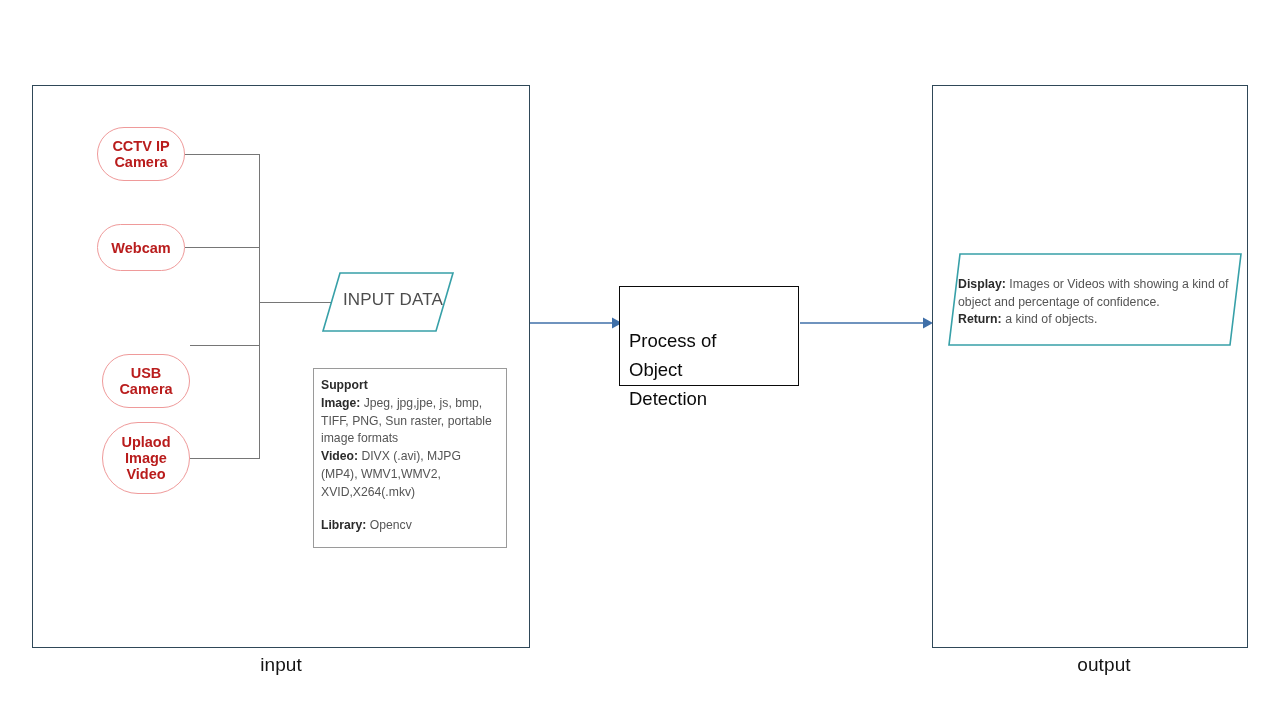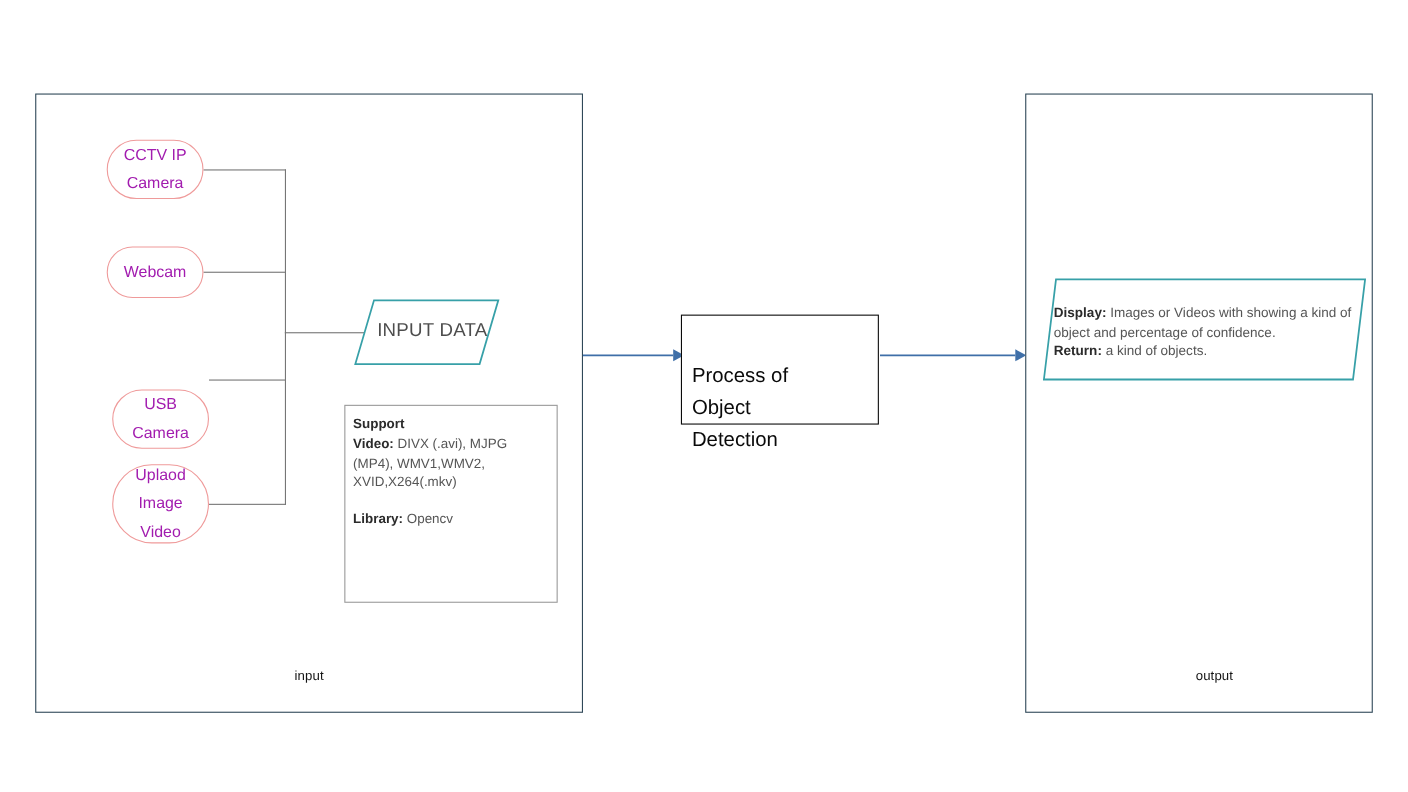--- a/index.html
+++ b/index.html
@@ -31,42 +31,44 @@
     box-sizing: border-box;
   }
   #panel-input  { left: 32px;  top: 85px; width: 498px; height: 563px; }
   #panel-output { left: 932px; top: 85px; width: 316px; height: 563px; }
 
   .panel-label {
     position: absolute;
     left: 0;
     right: 0;
     text-align: center;
-    font-size: 12px;
+    font-size: 19px;
     color: #141414;
     letter-spacing: 0.1px;
+    margin-top: 47px;
   }
   #label-input  { top: 607px; }
   #label-output { top: 607px; }
 
   
   .src-node {
     position: absolute;
     border: 1.5px solid #ef9a9a;
     border-radius: 999px;
     background: #ffffff;
     box-sizing: border-box;
     display: flex;
     align-items: center;
     justify-content: center;
     text-align: center;
-    color: #a21caf;
+    color: #b91c1c;
     font-size: 14.5px;
-    line-height: 26px;
+    line-height: 16px;
     white-space: pre-line;
+    font-weight: bold;
   }
   #src-cctv   { left: 97px;  top: 127px; width: 88px;  height: 54px; }
   #src-webcam { left: 97px;  top: 224px; width: 88px;  height: 47px; }
   #src-usb    { left: 102px; top: 318px; width: 88px;  height: 54px; margin-top: 36px; }
   #src-upload { left: 102px; top: 422px; width: 88px;  height: 72px; }
 
   
   .wire {
     position: absolute;
     background: #767676;
@@ -184,20 +186,22 @@
 
   <div class="skew-shape" id="shape-inputdata">
     <svg width="132" height="60" viewBox="0 0 132 60">
       <polygon points="18,1 131,1 114,59 1,59" fill="#ffffff" stroke="#37a0a8" stroke-width="1.6"></polygon>
     </svg>
   </div>
   <div class="skew-text" id="inputdata-text">INPUT DATA</div>
 
   <div id="support-box">
     <div><b>Support</b></div>
+    <div><b>Image:</b>
+      <span>Jpeg, jpg,jpe,  js, bmp,  TIFF, PNG, Sun  raster,  portable   image   formats</span></div>
     <div><b>Video:</b>
       <span>DIVX (.avi),  MJPG (MP4),  WMV1,WMV2, XVID,X264(.mkv)</span></div>
     <div class="support-gap"></div>
     <div><b>Library:</b>
       <span>Opencv</span></div>
   </div>
 
   <div class="panel-label" id="label-input" style="left:32px; width:498px;">input</div>
 
   <div class="arrow" style="left:530px; top:316px;">

